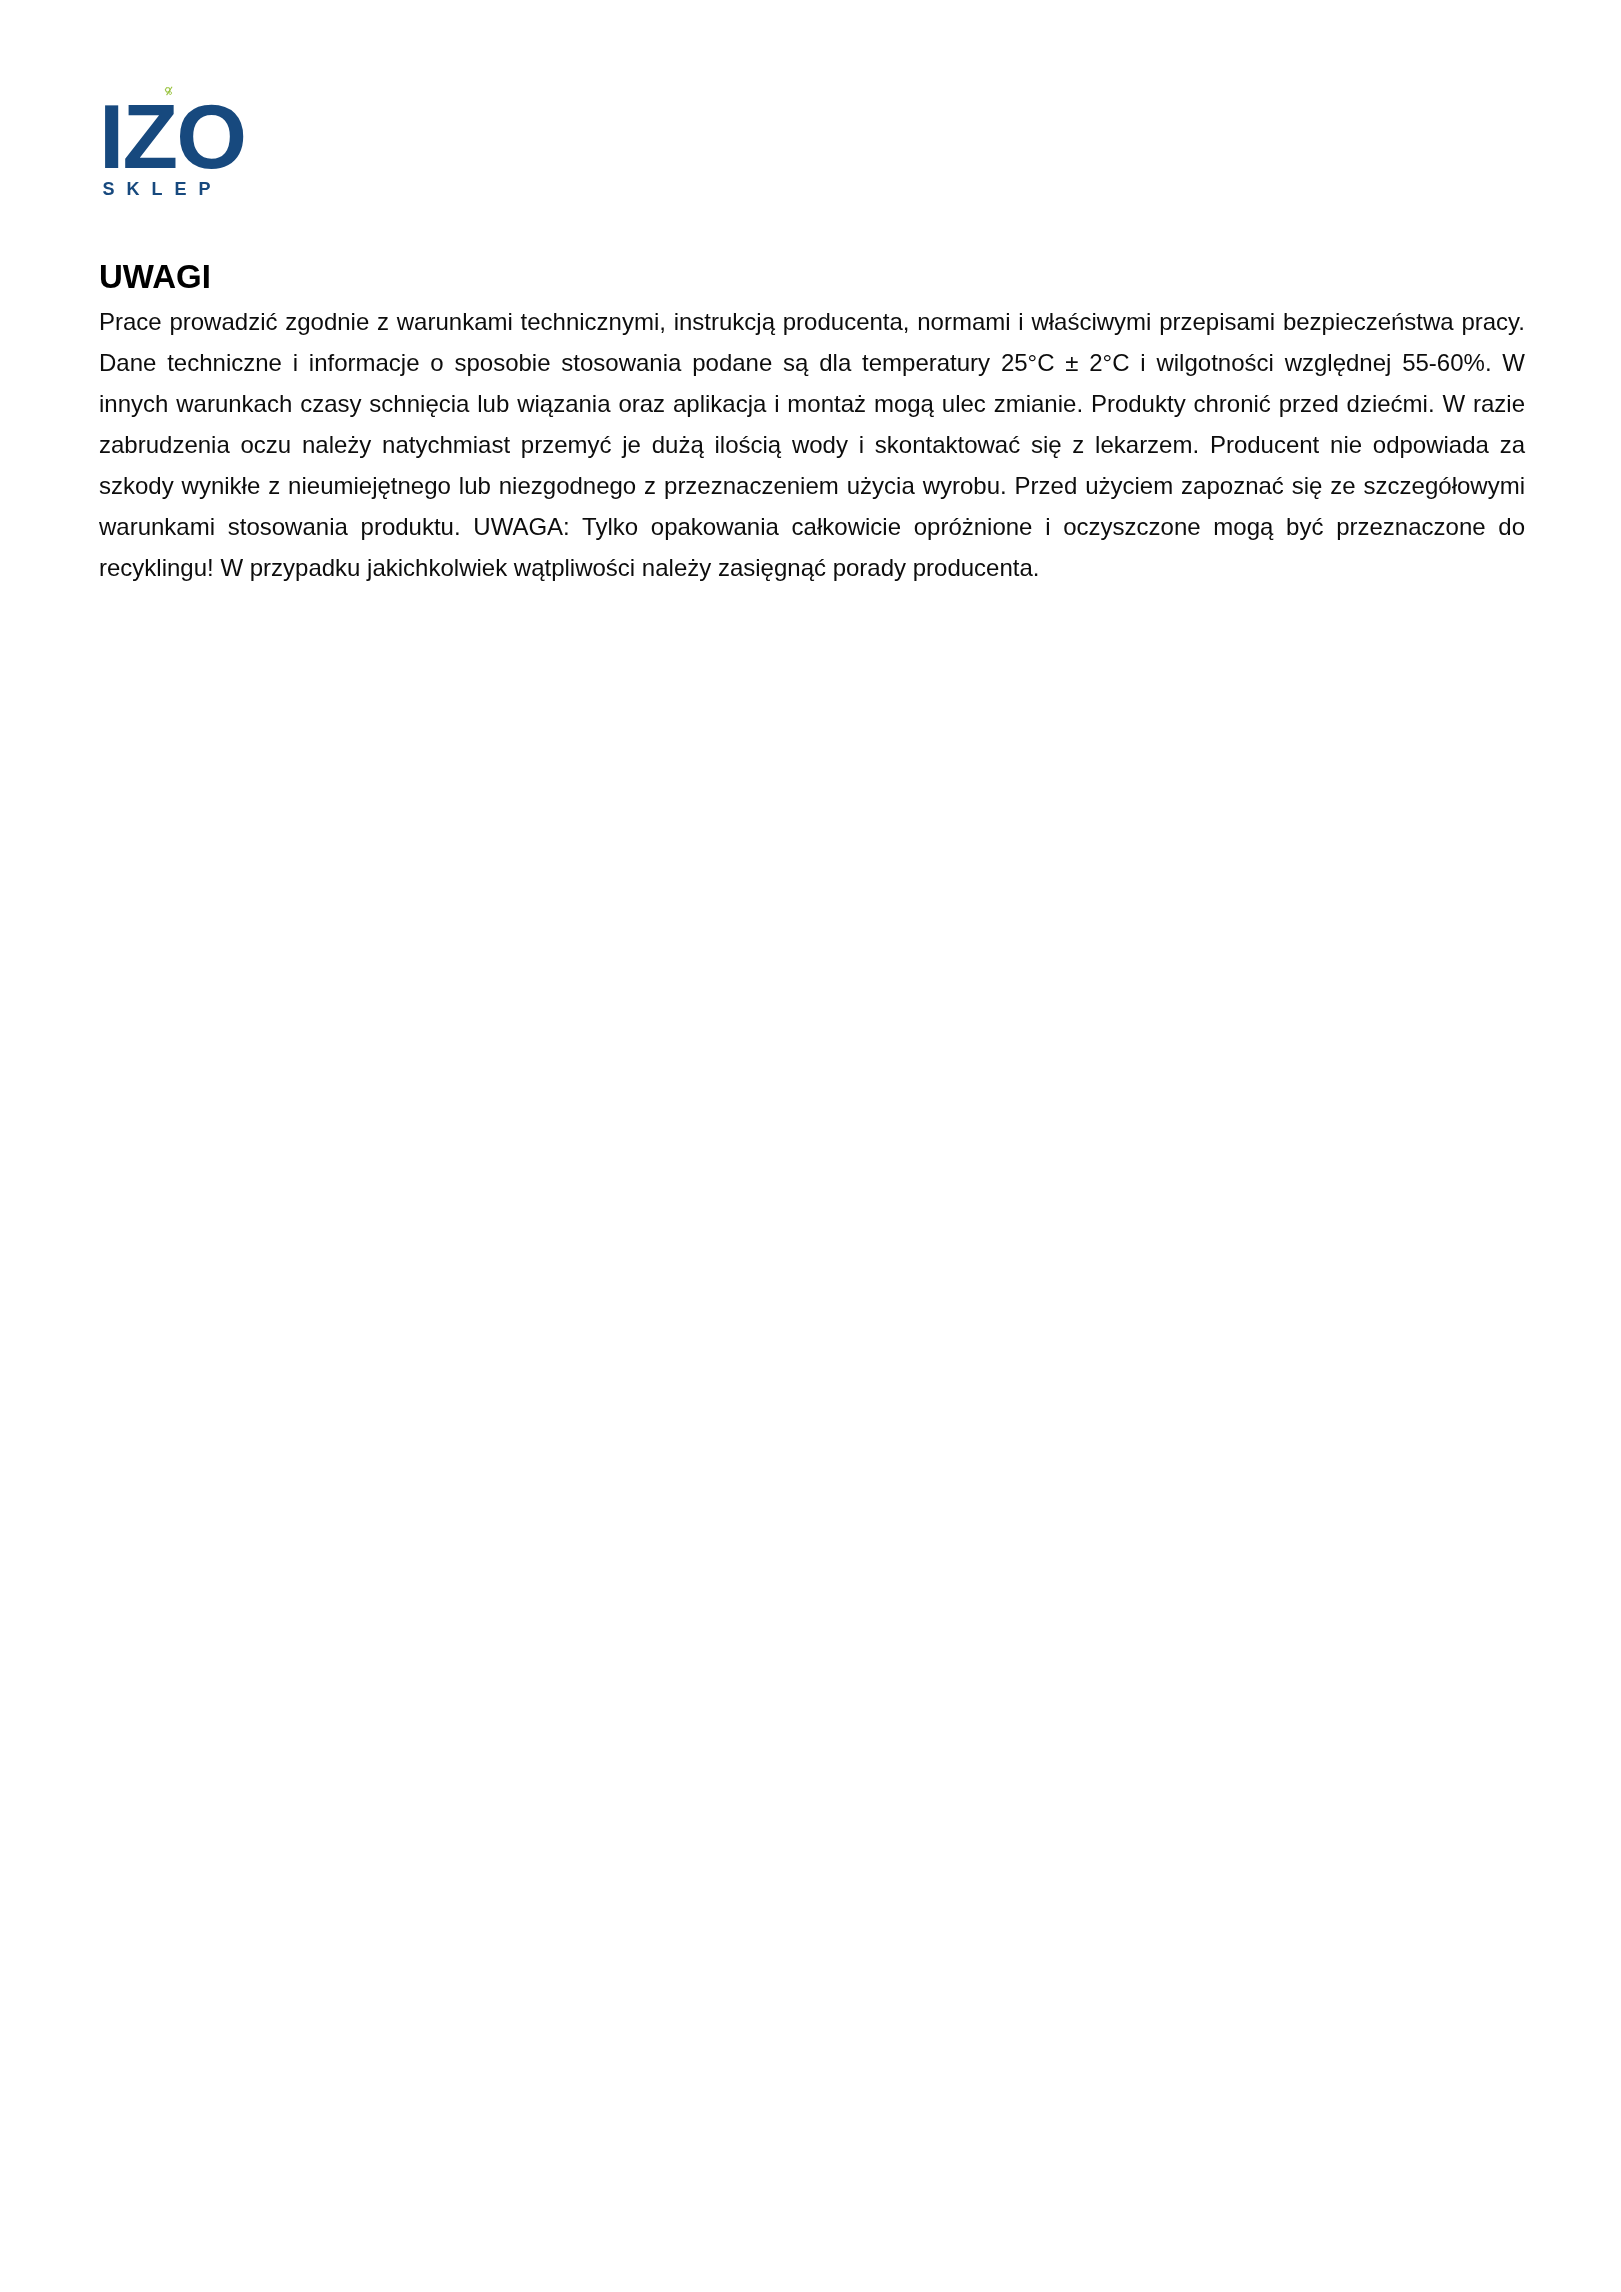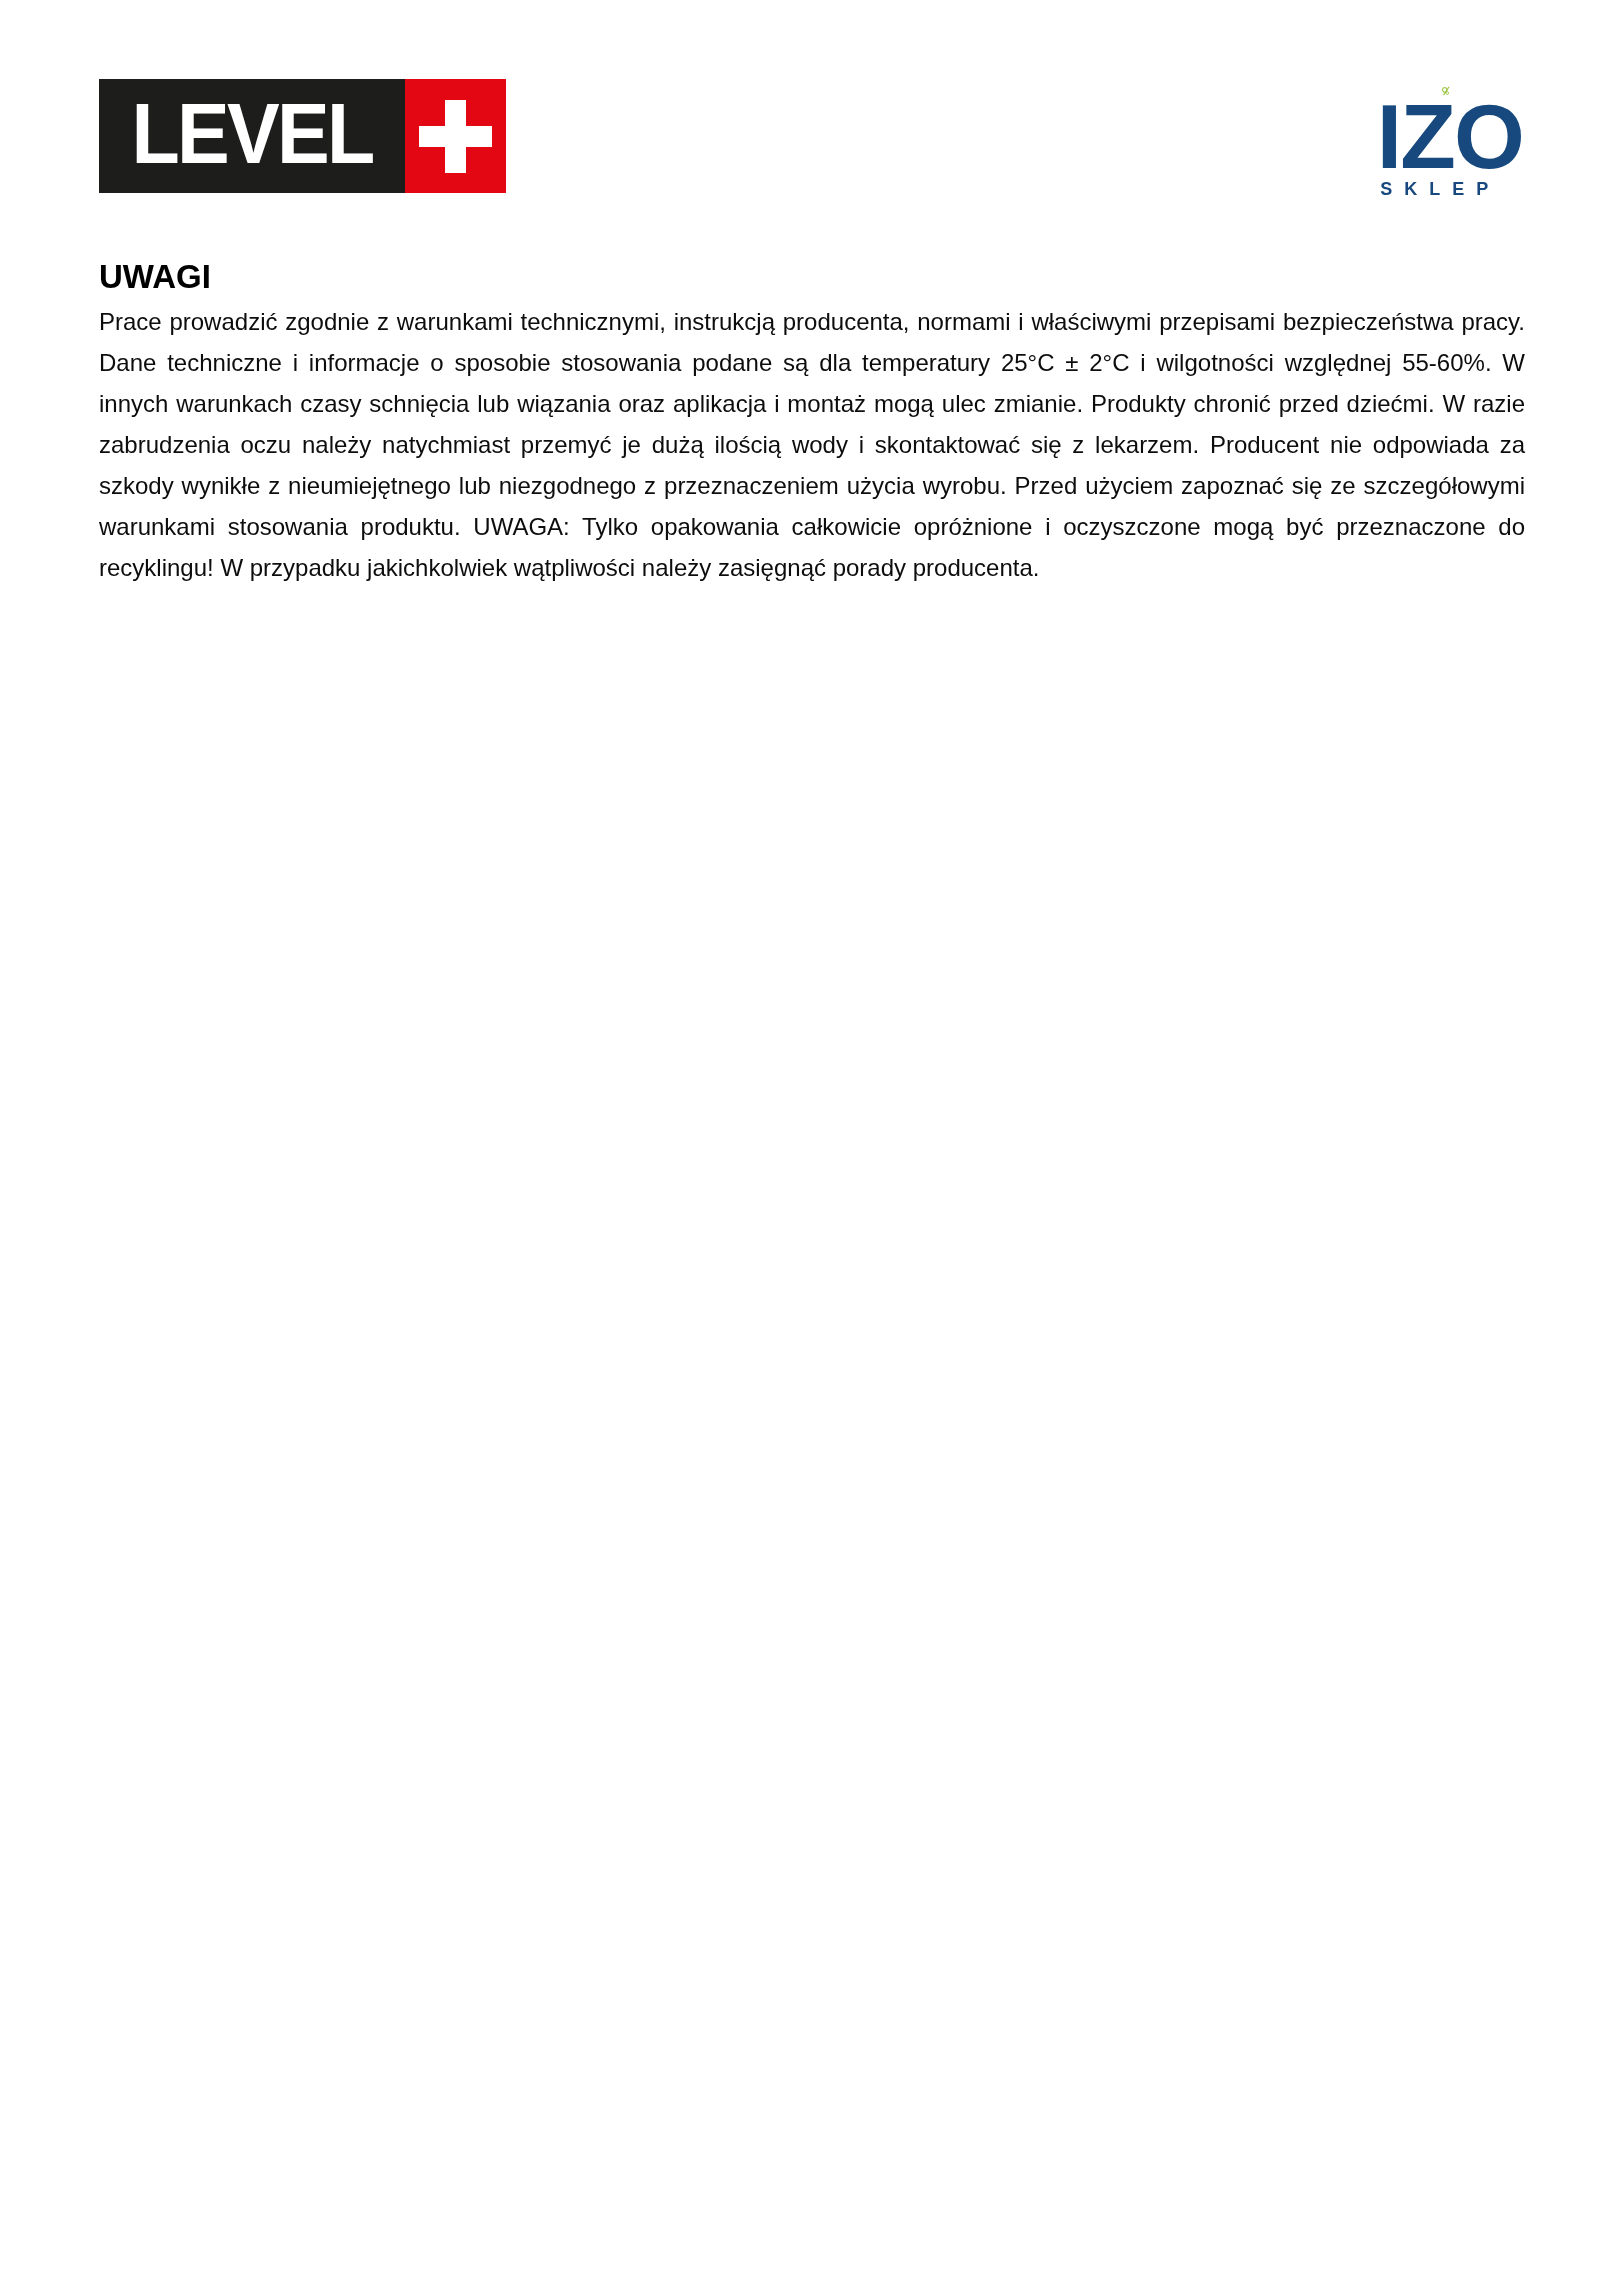--- a/index.html
+++ b/index.html
@@ -96,31 +96,20 @@
     line-height: 41px;
     text-align: justify;
     color: #0d0d0d;
   }
 </style>
 </head>
 <body>
 
 <div class="header">
 
-  <div class="level-logo">
-    <div class="level-black">
-      <span class="level-text">LEVEL</span>
-    </div>
-    <div class="level-red">
-      <span>
-        <span class="plus-bar-v"></span>
-        <span class="plus-bar-h"></span>
-      </span>
-    </div>
-  </div>
 
   <div class="izo-logo">
     <svg class="izo-icon" viewBox="0 0 100 118">
 
       <polygon points="4,48 19,22 49,22 64,48 49,74 19,74" fill="none" stroke="#97c23c" stroke-width="13" stroke-linejoin="miter"></polygon>
 
       <line x1="88" y1="10" x2="20" y2="114" stroke="#97c23c" stroke-width="13"></line>
 
       <polygon points="48,88 57,72 75,72 84,88 75,104 57,104" fill="none" stroke="#97c23c" stroke-width="10" stroke-linejoin="miter"></polygon>
     </svg>

